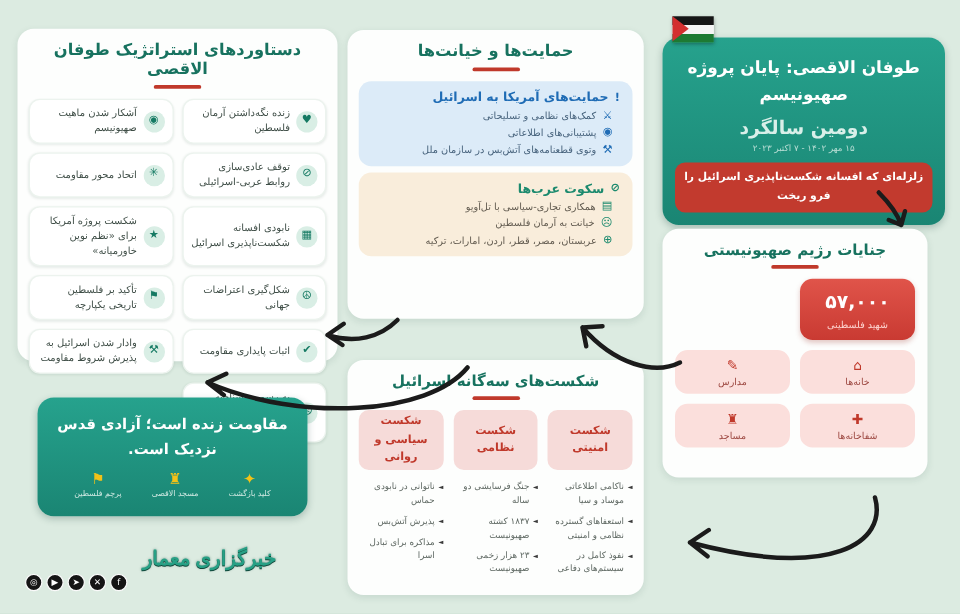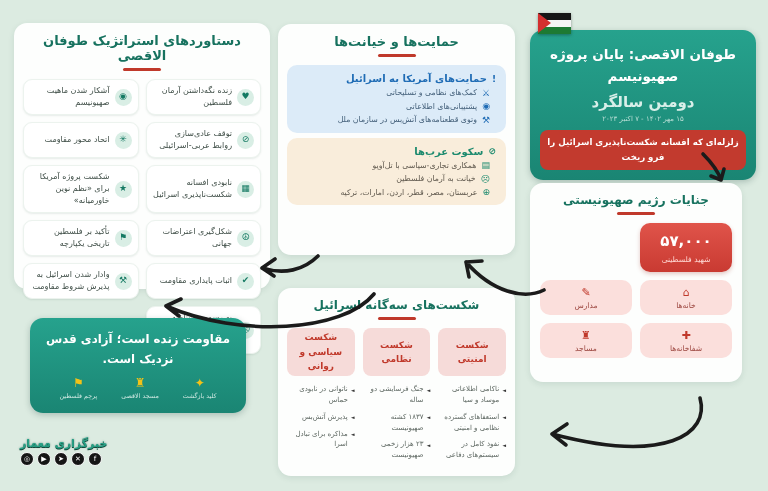--- a/index.html
+++ b/index.html
@@ -77,22 +77,22 @@
                 background:linear-gradient(180deg,#26a28d,#1a8573); border-radius:13px;
                 box-shadow:0 2px 6px rgba(20,60,50,.25); text-align:center; color:#fff; padding:11px 10px 23px; }
   #resistance .r-text { font-size:11.8px; font-weight:bold; line-height:1.7; }
   .r-icons { display:flex; justify-content:center; gap:24px; margin-top:7px; }
   .r-ic { text-align:center; }
   .r-glyph { color:#f2c218; font-size:12px; line-height:1.2; }
   .r-lab { font-size:6.3px; color:#cfe9e2; margin-top:2px; }
 
   
   #footer { position:absolute; left:20px; top:437px; width:205px; direction:ltr; }
-  .brand-fa { text-align:left; font-size:11px; font-weight:bold; color:#27a085;
-              text-shadow:0 1px 0 #11473a, 0 0 2px rgba(17,71,58,.6); padding-right:4px; }
+  .brand-fa { text-align:right; font-size:16px; font-weight:bold; color:#27a085;
+              text-shadow:0 1px 0 #11473a, 0 0 2px rgba(17,71,58,.6); padding-right:4px;font-family:Liberation Serif, serif; }
   .brand-row { display:flex; align-items:center; gap:3px; margin-top:2px; }
   .soc { width:14px; height:14px; border-radius:50%; background:#151515; color:#fff; border:1.5px solid #fafafa;
          display:flex; align-items:center; justify-content:center; font-size:7px; flex:none; }
   .brand-en { font-size:12.5px; font-weight:bold; letter-spacing:.5px; color:#fff;
               text-shadow:-1px -1px 0 #232323,1px -1px 0 #232323,-1px 1px 0 #232323,1px 1px 0 #232323; }
 
   .arrow { position:absolute; }
   .arrow path { fill:none; stroke:#1b1b1b; stroke-width:3.6; stroke-linecap:round; stroke-linejoin:round; }
 </style>
 </head>

